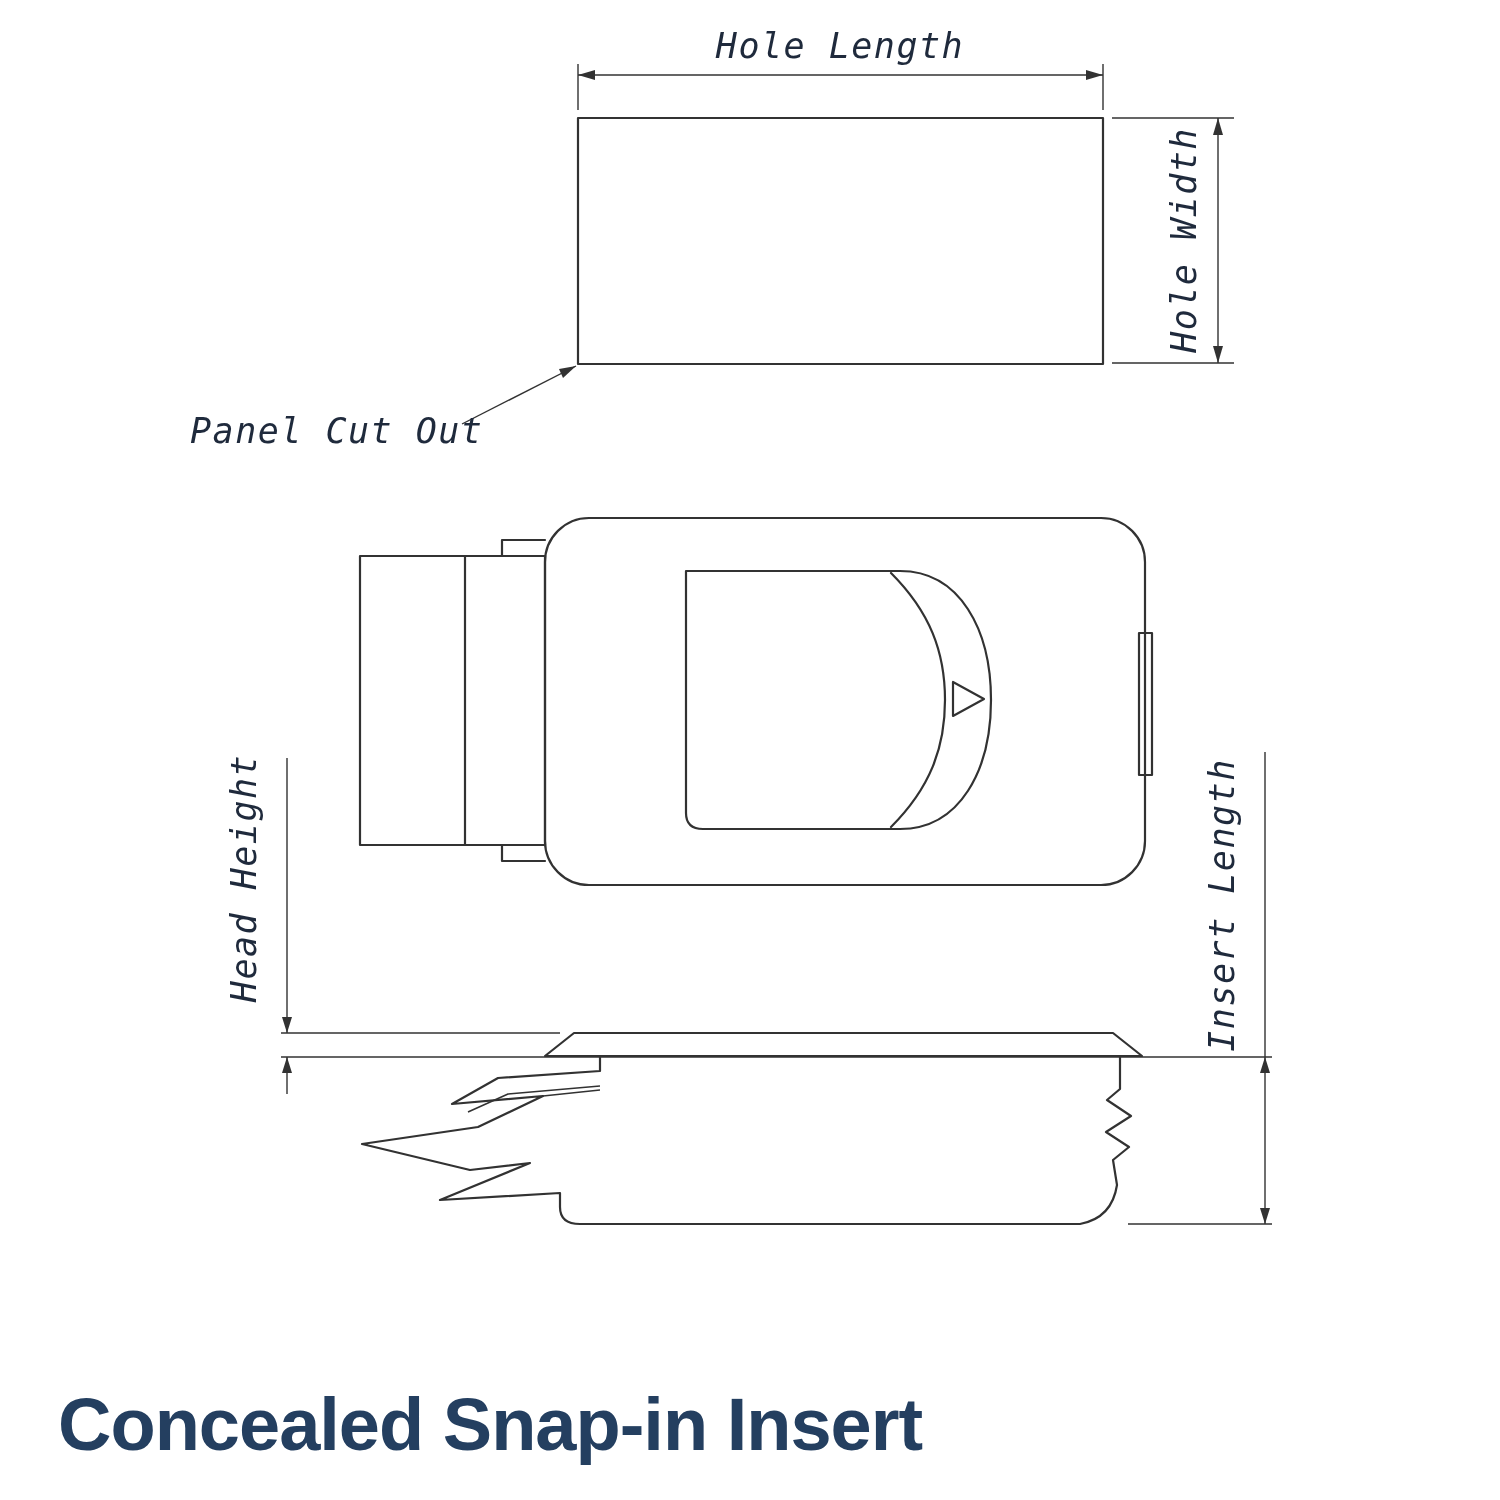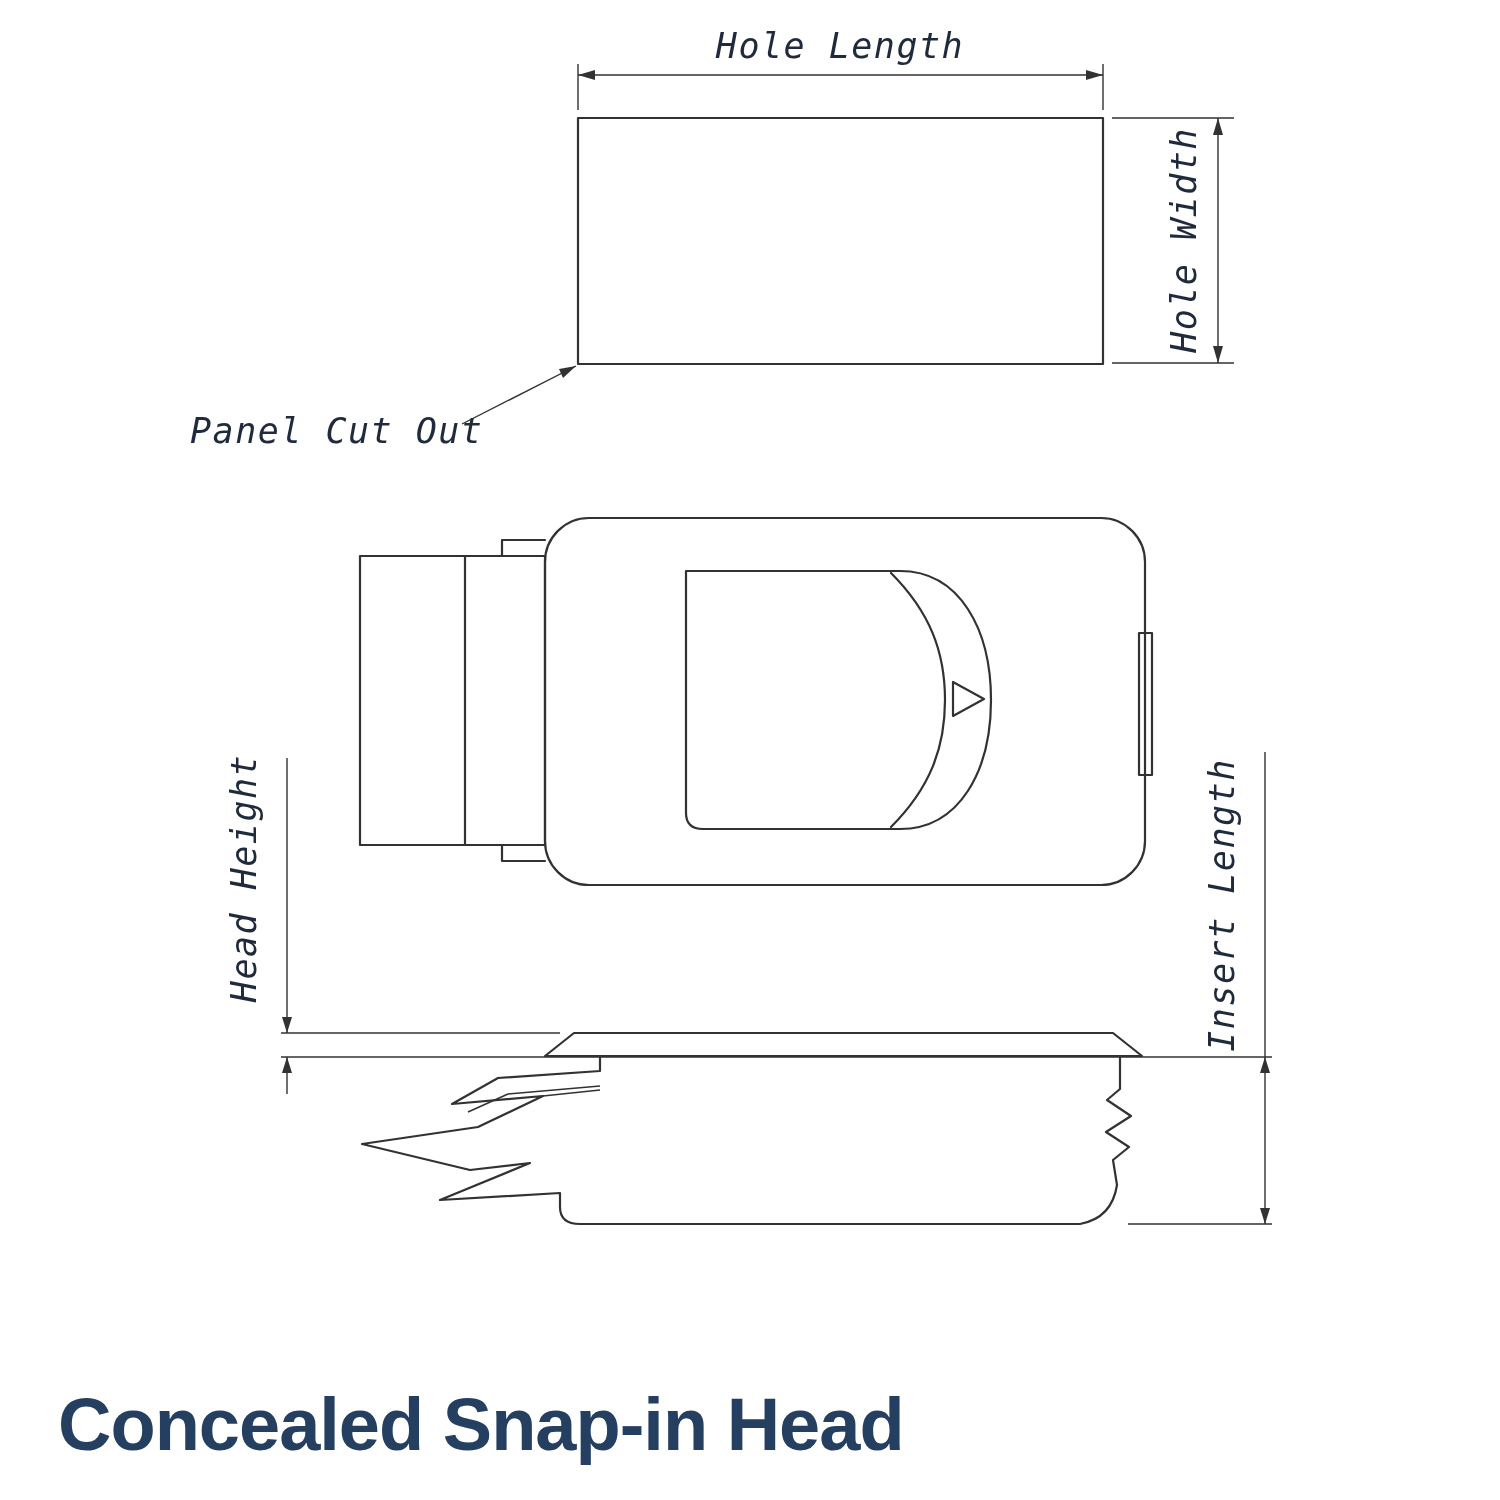--- a/index.html
+++ b/index.html
@@ -107,13 +107,13 @@
 
   <g>
     <line x1="1128" y1="1224" x2="1272" y2="1224" class="dim"></line>
     <line x1="1265" y1="752" x2="1265" y2="1224" class="dim"></line>
     <polygon points="1265,1057 1260,1073 1270,1073" class="arr"></polygon>
     <polygon points="1265,1224 1260,1208 1270,1208" class="arr"></polygon>
     <text x="1234" y="905" text-anchor="middle" transform="rotate(-90 1234 905)" class="lbl">Insert Length</text>
   </g>
 </svg>
 
-<h1 class="page-title">Concealed Snap-in Head</h1>
+<h1 class="page-title">Concealed Snap-in Insert</h1>
 
 </body></html>

